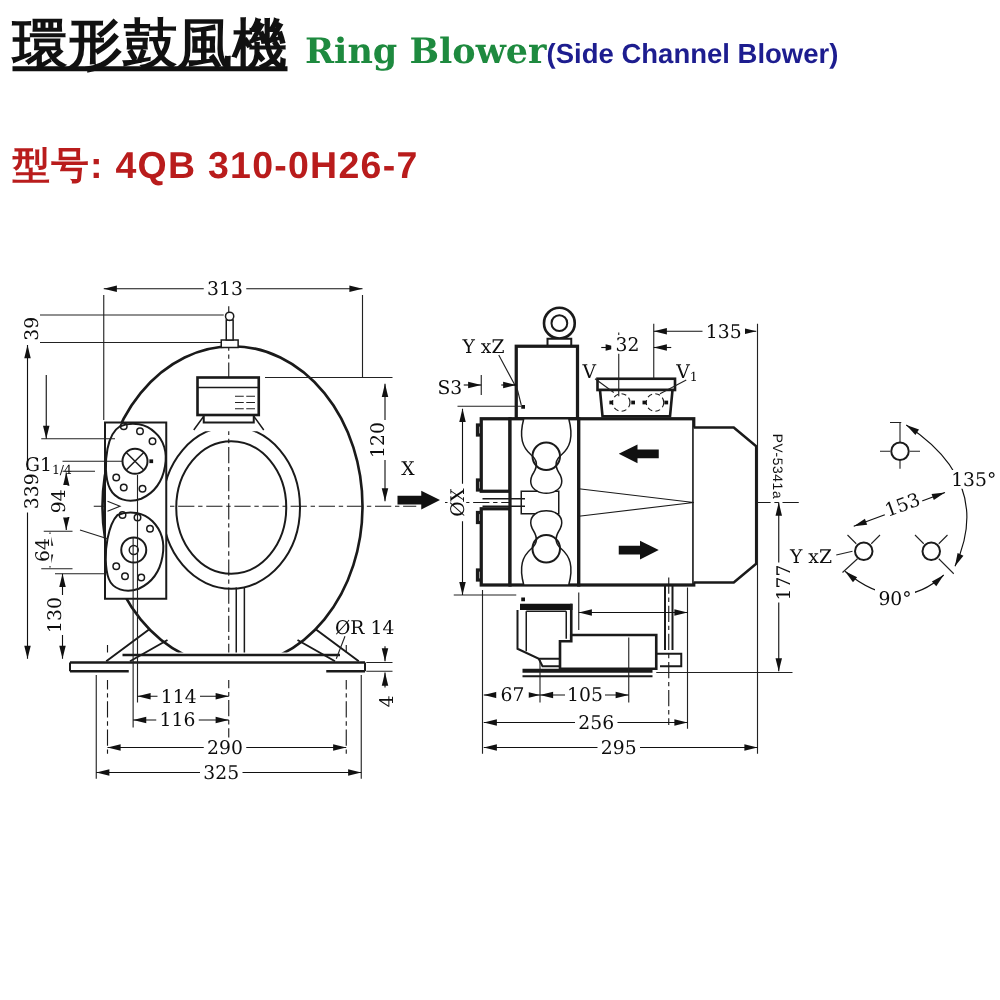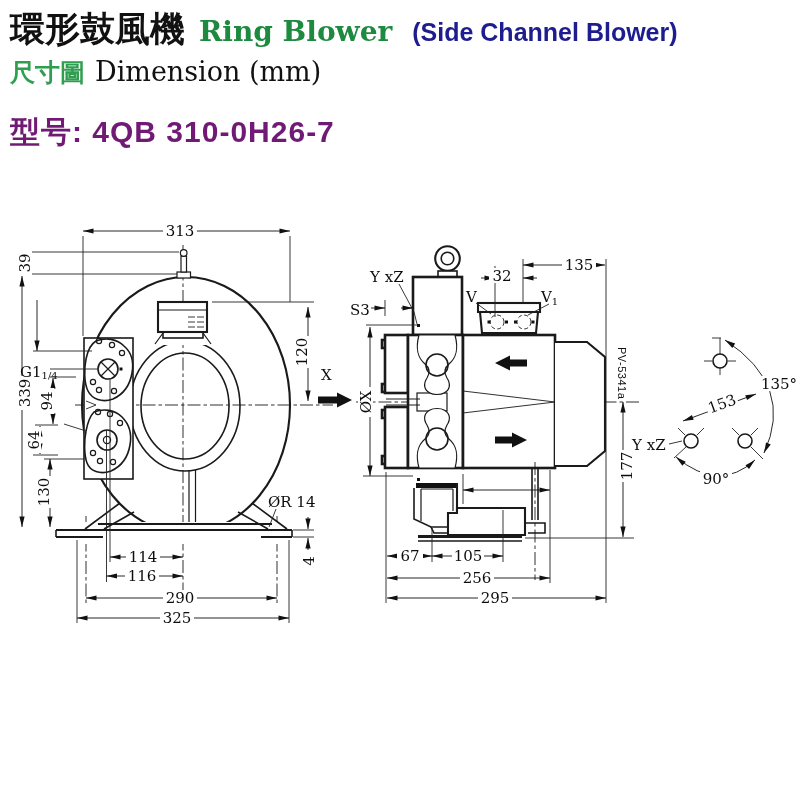--- a/index.html
+++ b/index.html
@@ -1,26 +1,26 @@
 <!DOCTYPE html>
 <html><head>
 <meta charset="utf-8">
 <style>
   html,body{margin:0;padding:0;background:#fff;}
   #page{position:relative;width:800px;height:800px;background:#fff;overflow:hidden;
         font-family:"Liberation Sans",sans-serif;}
   .hdr{position:absolute;left:10px;top:6px;white-space:nowrap;}
-  .t-zh{font-family:"DejaVu Serif",serif;font-weight:bold;font-size:35px;color:#111;}
+  .t-zh{font-family:"DejaVu Serif",serif;font-weight:bold;font-size:44px;color:#111;text-decoration:underline;}
   .t-en{font-family:"DejaVu Serif",serif;font-weight:bold;font-size:28px;margin-left:14px;}
-  .t-par{font-family:"Liberation Sans",sans-serif;font-weight:bold;font-size:25px;margin-left:20px;}
+  .t-par{font-family:"Liberation Sans",sans-serif;font-weight:bold;font-size:22px;margin-left:0;}
   .sub{position:absolute;left:10px;top:56px;white-space:nowrap;}
   .s-zh{font-family:"DejaVu Serif",serif;font-weight:bold;font-size:25px;}
   .s-en{font-family:"DejaVu Serif",serif;font-size:27px;color:#111;margin-left:10px;}
   .model{position:absolute;left:10px;top:112px;white-space:nowrap;
-         font-weight:bold;font-size:30px;color:#701a75;letter-spacing:1px;}
+         font-weight:bold;font-size:30px;color:#b91c1c;letter-spacing:1px;}
   svg{position:absolute;left:0;top:0;}
   .ln{stroke:#1a1a1a;fill:none;}
   .w05{stroke-width:0.9;} .w1{stroke-width:1.2;} .w15{stroke-width:1.6;}
   .w2{stroke-width:2.1;} .w25{stroke-width:2.6;} .w3{stroke-width:3.2;}
   .wf{fill:#fff;}
   .cl{stroke:#1a1a1a;stroke-width:0.9;fill:none;stroke-dasharray:13 3 3.5 3;}
   .ext{stroke:#222;stroke-width:0.9;fill:none;}
   .diml{stroke:#111;stroke-width:0.9;fill:none;}
   .dsh{stroke-dasharray:4 2.6;}
   text.dim{font-family:"DejaVu Serif",serif;font-size:15px;fill:#0d0d0d;text-anchor:middle;}
@@ -29,23 +29,20 @@
   .blk{fill:#111;stroke:none;}
 </style>
 </head>
 <body>
 
 <div id="page">
 
   <div class="hdr">
     <span class="t-zh">環形鼓風機</span><span class="t-en" style="color: rgb(30, 138, 63);">Ring Blower</span><span class="t-par" style="color: rgb(29, 29, 143);">(Side Channel Blower)</span>
   </div>
-  <div class="sub">
-    <span class="s-zh" style="color: rgb(47, 158, 79);">尺寸圖</span><span class="s-en">Dimension (mm)</span>
-  </div>
   <div class="model">
     <span>型号:</span>
     <span>4QB 310-0H26-7</span>
   </div>
 
   <svg width="800" height="800" viewBox="0 0 800 800">
     <defs>
       <marker id="ar" markerUnits="userSpaceOnUse" markerWidth="12" markerHeight="8" refX="11" refY="4" orient="auto-start-reverse">
         <path d="M11,4 L0.5,1.4 L0.5,6.6 Z" fill="#111"></path>
       </marker>

